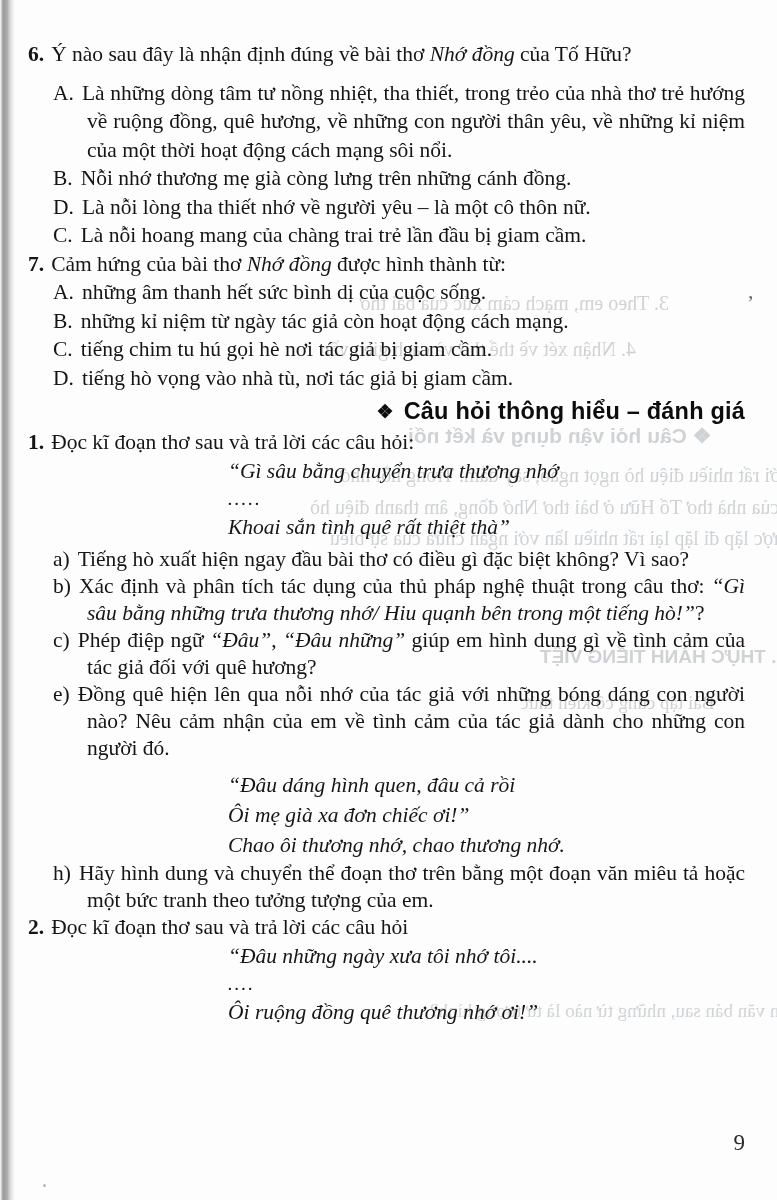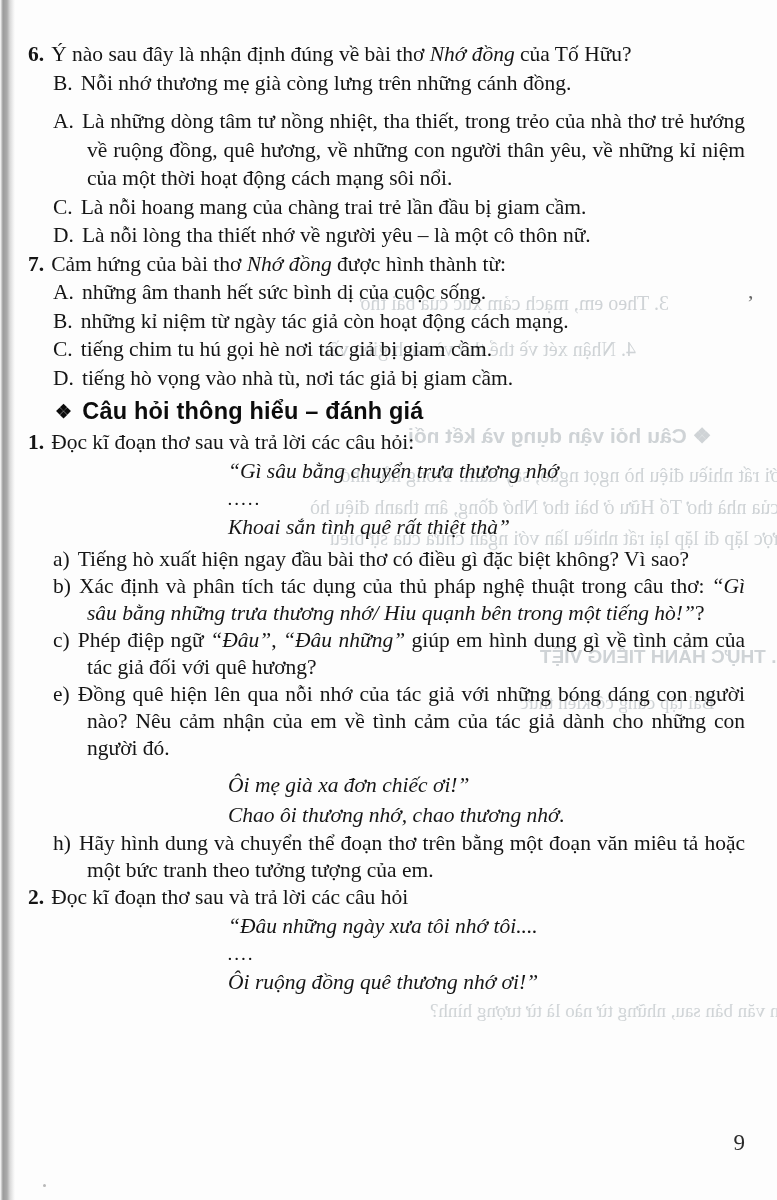--- a/index.html
+++ b/index.html
@@ -6,21 +6,21 @@
   body{
     width:777px;height:1200px;background:#ffffff;
     font-family:"Liberation Serif", serif;color:#151515;
     position:relative;overflow:hidden;
   }
   .page{position:absolute;inset:0;background:#fdfdfd;}
   .left-edge{
     position:absolute;left:0;top:0;bottom:0;width:15px;
     background:linear-gradient(90deg,#ffffff 0px,#9b9b9b 3px,#ababab 7px,#d9d9d9 10px,#f0f0f0 13px,#fdfdfd 15px);
   }
-  p{margin:0;}
+  p{margin:0;text-align:right;}
   .content{
     position:absolute;left:28px;top:40px;width:717px;
     font-size:21.5px;line-height:27px;
   }
   .top-sec{line-height:28.5px;}
   .q-item{padding-left:29px;text-indent:-29px;text-align:justify;}
   .num{font-weight:bold;margin-right:7px;}
   .option,.subq{
     margin-left:25px;padding-left:34px;text-indent:-34px;text-align:justify;
   }
@@ -79,24 +79,24 @@
 
   <div class="left-edge"></div>
   <span class="stray-comma">,</span>
   <span class="speck"></span>
 
   <div class="content">
 
     <div class="top-sec">
       <p class="q-item"><span class="num">6.</span><span>Ý nào sau đây là nhận định đúng về bài thơ </span><i>Nhớ đồng</i><span> của Tố Hữu?</span></p>
 
+      <p class="option opt-a"><span class="opt-label">A.</span><span>Là những dòng tâm tư nồng nhiệt, tha thiết, trong trẻo của nhà thơ trẻ hướng về ruộng đồng, quê hương, về những con người thân yêu, về những kỉ niệm của một thời hoạt động cách mạng sôi nổi.</span></p>
       <p class="option"><span class="opt-label">B.</span><span>Nỗi nhớ thương mẹ già còng lưng trên những cánh đồng.</span></p>
-      <p class="option opt-a"><span class="opt-label">A.</span><span>Là những dòng tâm tư nồng nhiệt, tha thiết, trong trẻo của nhà thơ trẻ hướng về ruộng đồng, quê hương, về những con người thân yêu, về những kỉ niệm của một thời hoạt động cách mạng sôi nổi.</span></p>
+      <p class="option"><span class="opt-label">D.</span><span>Là nỗi lòng tha thiết nhớ về người yêu – là một cô thôn nữ.</span></p>
       <p class="option"><span class="opt-label">C.</span><span>Là nỗi hoang mang của chàng trai trẻ lần đầu bị giam cầm.</span></p>
-      <p class="option"><span class="opt-label">D.</span><span>Là nỗi lòng tha thiết nhớ về người yêu – là một cô thôn nữ.</span></p>
 
       <p class="q-item"><span class="num">7.</span><span>Cảm hứng của bài thơ </span><i>Nhớ đồng</i><span> được hình thành từ:</span></p>
 
       <p class="option"><span class="opt-label">A.</span><span>những âm thanh hết sức bình dị của cuộc sống.</span></p>
       <p class="option"><span class="opt-label">B.</span><span>những kỉ niệm từ ngày tác giả còn hoạt động cách mạng.</span></p>
       <p class="option"><span class="opt-label">C.</span><span>tiếng chim tu hú gọi hè nơi tác giả bị giam cầm.</span></p>
       <p class="option"><span class="opt-label">D.</span><span>tiếng hò vọng vào nhà tù, nơi tác giả bị giam cầm.</span></p>
     </div>
 
     <p class="section-heading"><span class="marker">❖</span><span>Câu hỏi thông hiểu – đánh giá</span></p>
@@ -113,20 +113,21 @@
 
     <p class="subq"><span class="opt-label">b)</span><span>Xác định và phân tích tác dụng của thủ pháp nghệ thuật trong câu thơ: </span><i>“Gì sâu bằng những trưa thương nhớ/ Hiu quạnh bên trong một tiếng hò!”</i><span>?</span></p>
 
     <p class="subq"><span class="opt-label">c)</span><span>Phép điệp ngữ </span><i>“Đâu”</i><span>, </span><i>“Đâu những”</i><span> giúp em hình dung gì về tình cảm của tác giả đối với quê hương?</span></p>
 
 
     <p class="subq"><span class="opt-label">e)</span><span>Đồng quê hiện lên qua nỗi nhớ của tác giả với những bóng dáng con người nào? Nêu cảm nhận của em về tình cảm của tác giả dành cho những con người đó.</span></p>
 
 
     <div class="poem poem-mid">
+      <p class="poem-line">“Đâu dáng hình quen, đâu cả rồi</p>
       <p class="poem-line">Ôi mẹ già xa đơn chiếc ơi!”</p>
       <p class="poem-line">Chao ôi thương nhớ, chao thương nhớ.</p>
     </div>
 
     <p class="subq"><span class="opt-label">h)</span><span>Hãy hình dung và chuyển thể đoạn thơ trên bằng một đoạn văn miêu tả hoặc một bức tranh theo tưởng tượng của em.</span></p>
 
     <p class="q-item"><span class="num">2.</span><span>Đọc kĩ đoạn thơ sau và trả lời các câu hỏi</span></p>
 
     <div class="poem poem-last">
       <p class="poem-line">“Đâu những ngày xưa tôi nhớ tôi....</p>

